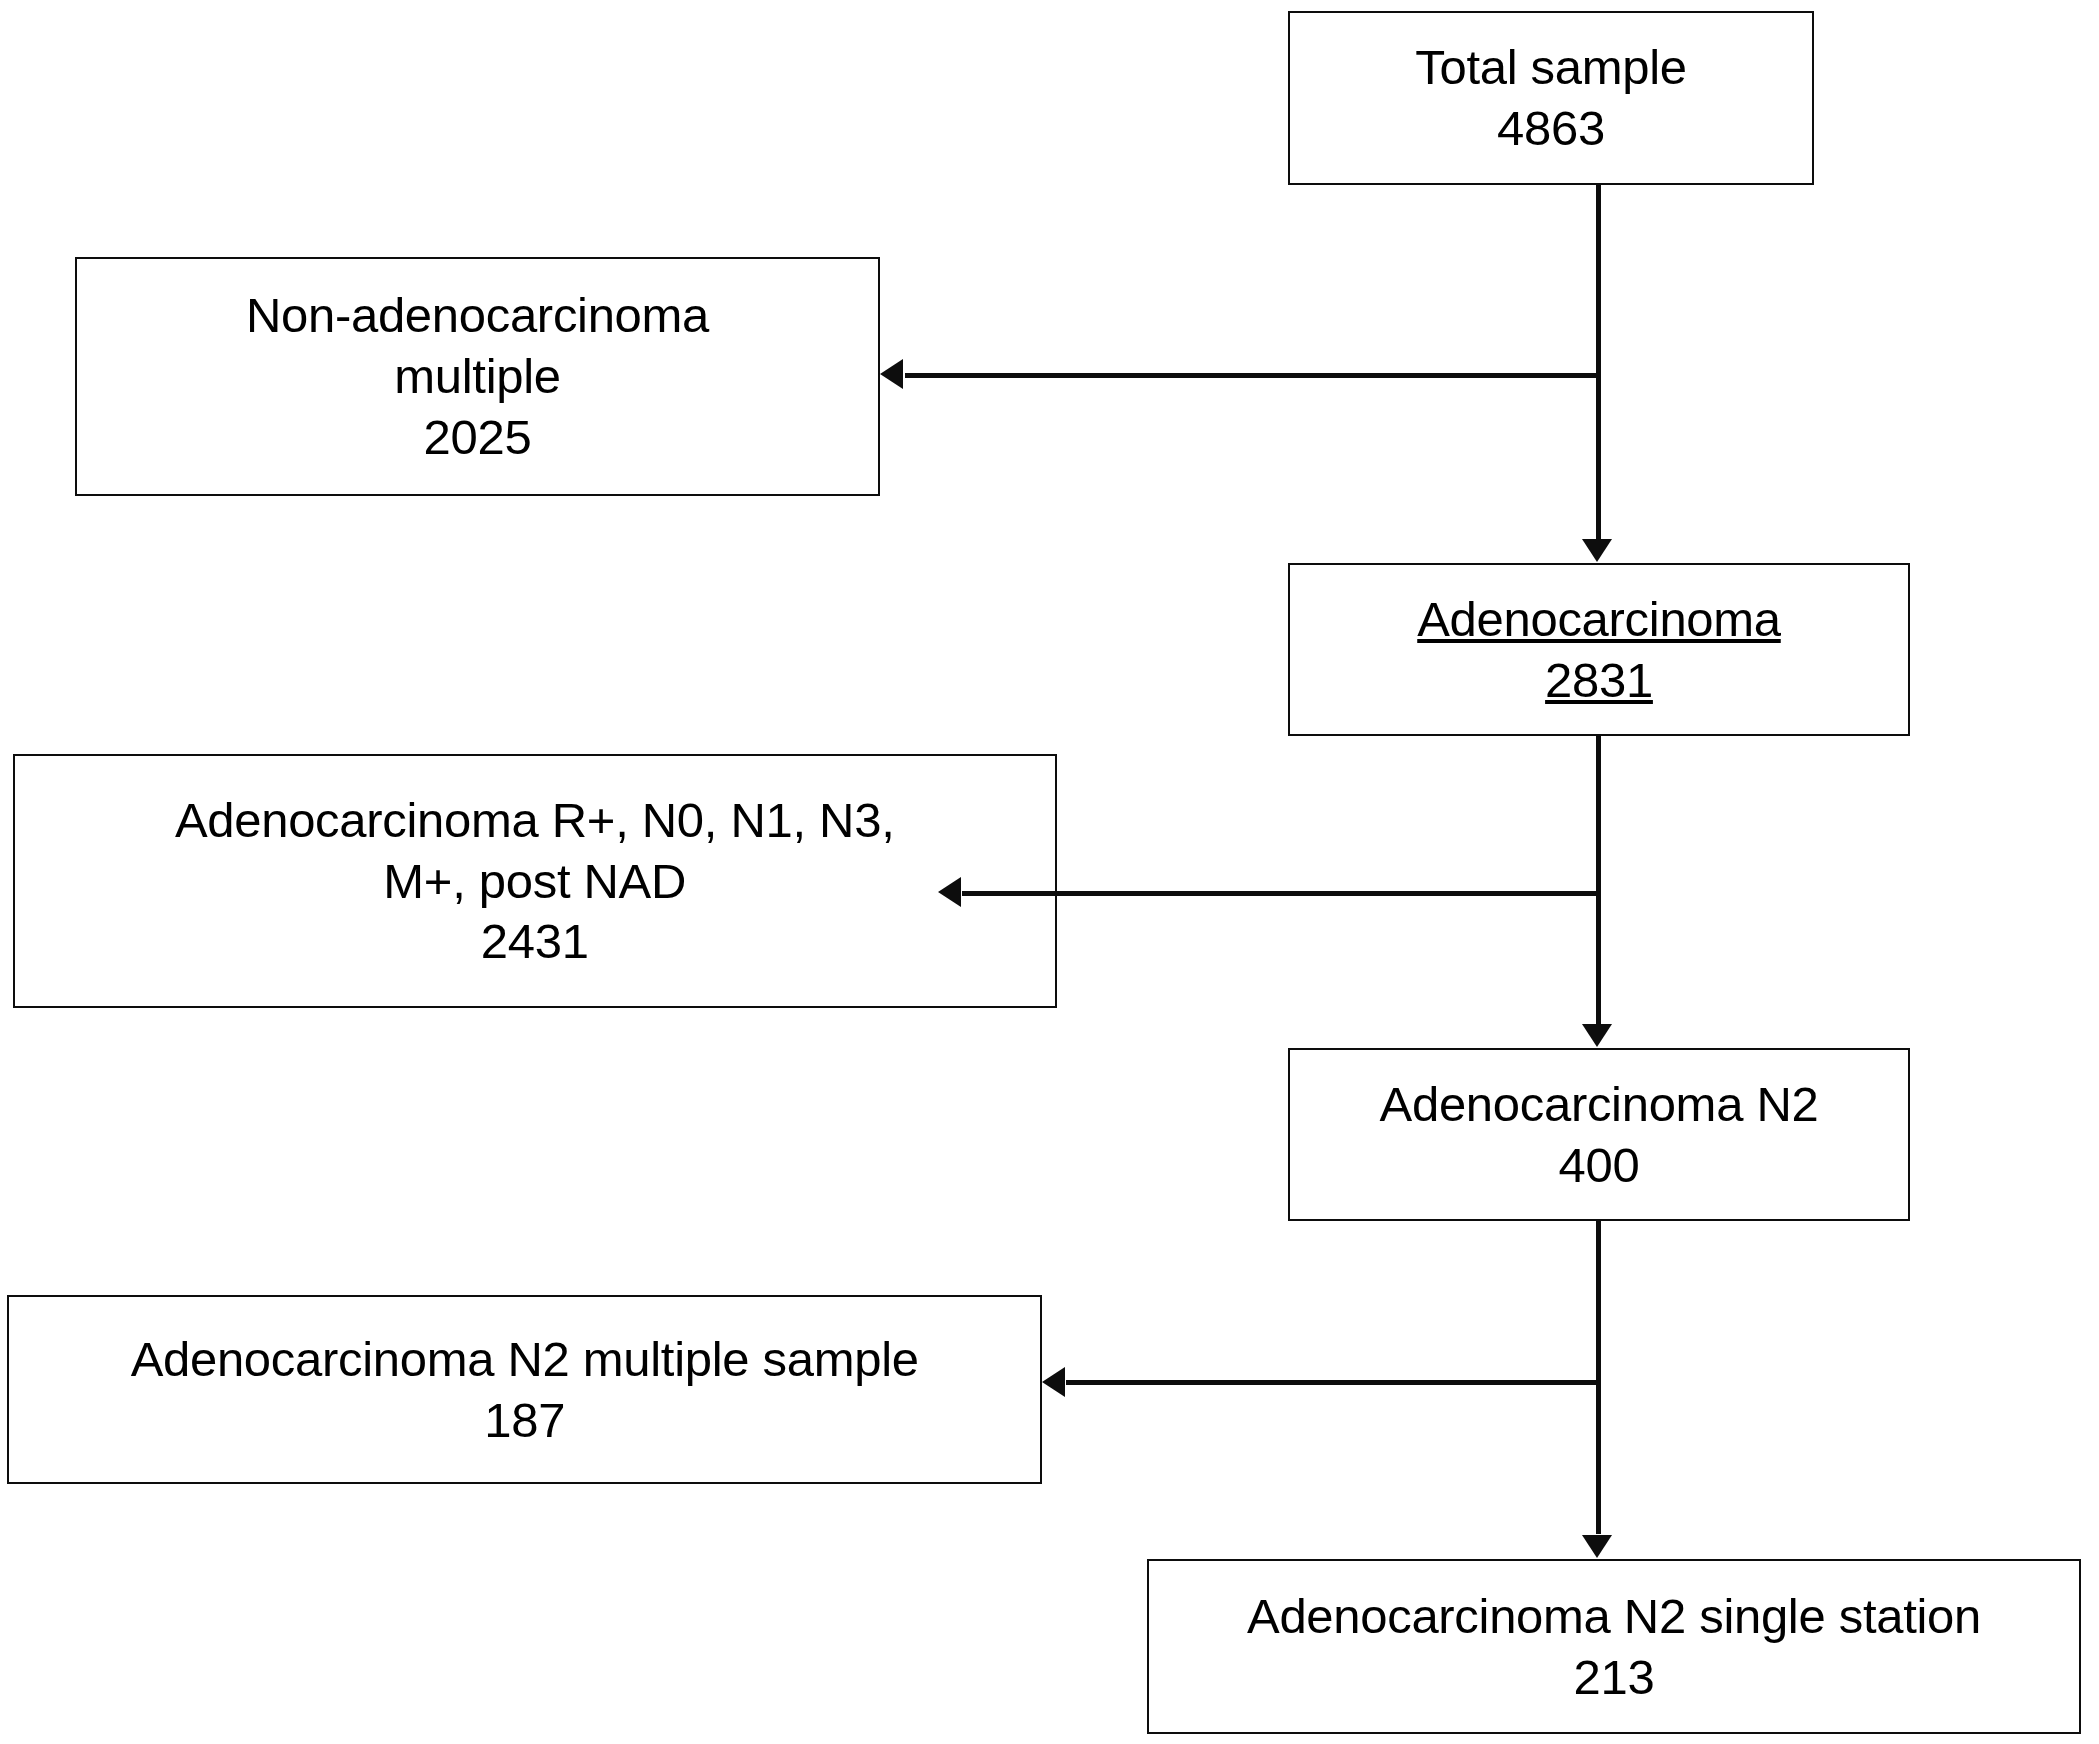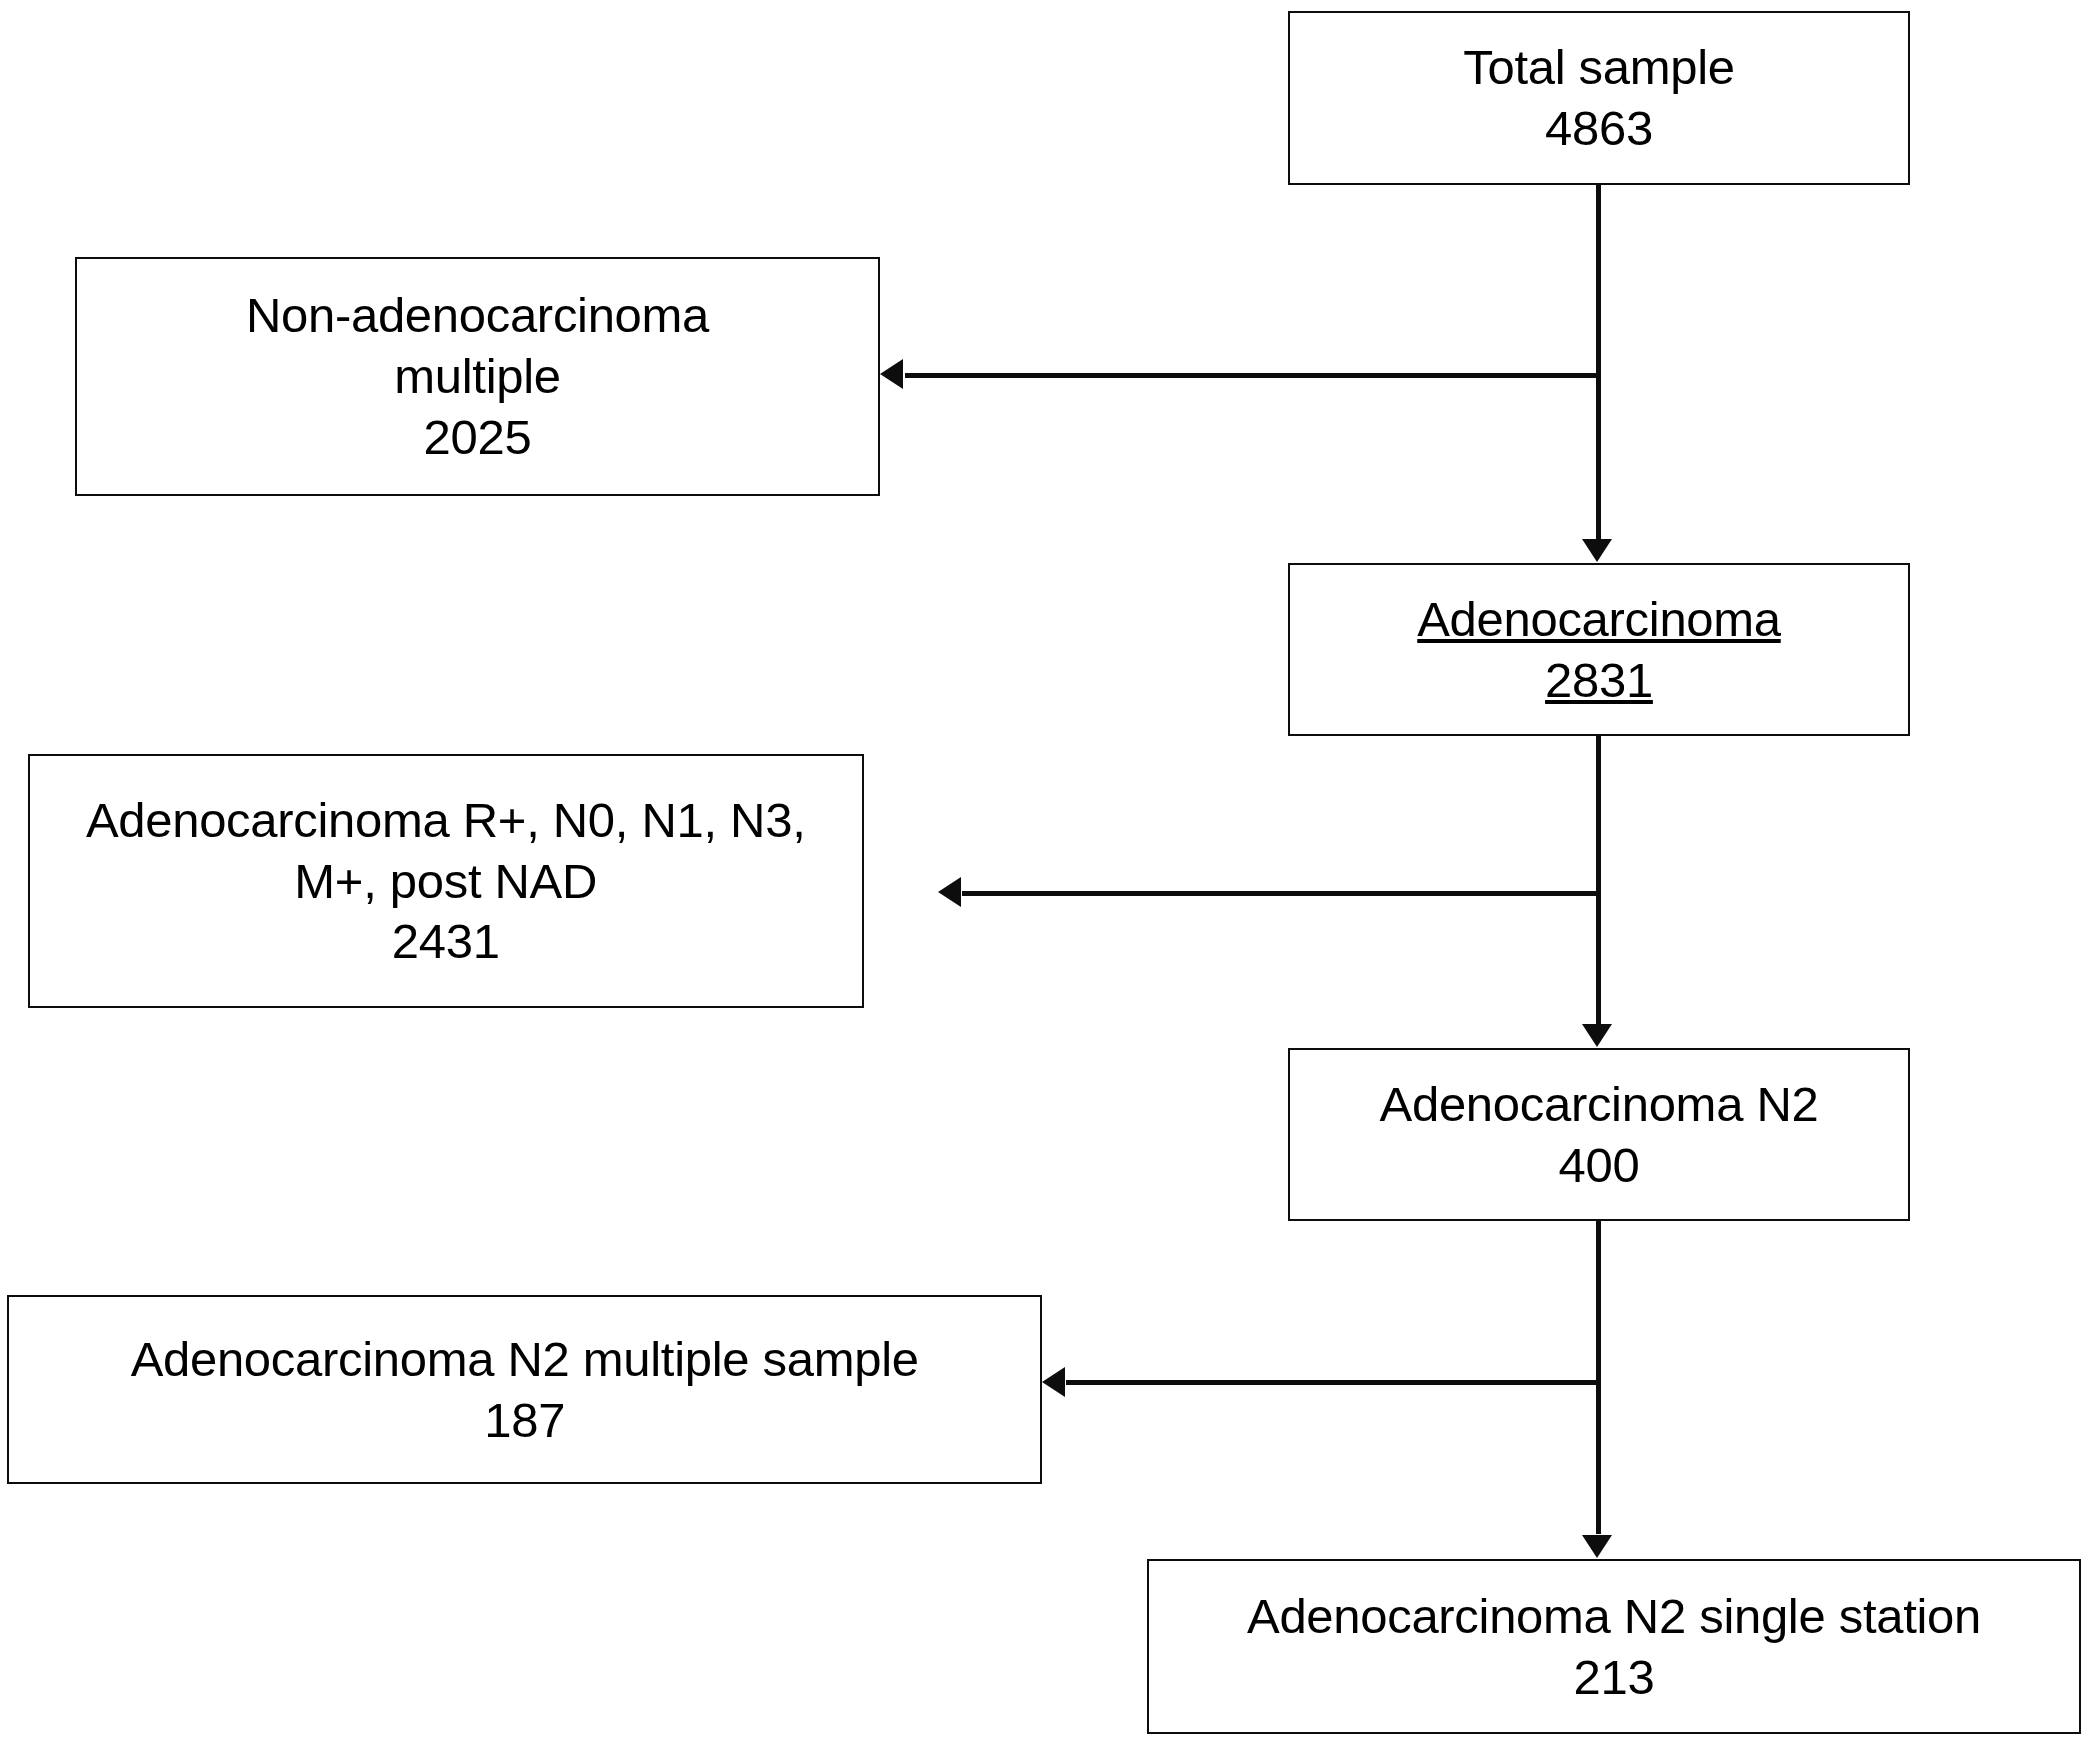--- a/index.html
+++ b/index.html
@@ -29,24 +29,24 @@
     font-size: 49px;
     line-height: 1.24;
     letter-spacing: -0.3px;
     padding: 3.6px 9px;
   }
   .flow-box .line {
     display: block;
     white-space: nowrap;
   }
   
-  #box-total-sample      { left: 1288px; top: 11px;   width: 622px;  height: 174px; }
+  #box-total-sample      { left: 1288px; top: 11px;   width: 526px;  height: 174px; }
   #box-non-adeno         { left: 75px;   top: 257px;  width: 805px;  height: 239px; }
   #box-adeno             { left: 1288px; top: 563px;  width: 622px;  height: 173px; text-decoration: underline; }
-  #box-adeno-excluded    { left: 12.7px;   top: 754px;  width: 836px; height: 254px; margin-left: 15px; }
+  #box-adeno-excluded    { left: 12.7px;   top: 754px;  width: 1044px; height: 254px; }
   #box-adeno-n2          { left: 1288px; top: 1048px; width: 622px;  height: 173px; }
   #box-n2-multiple       { left: 7.2px;    top: 1295px; width: 1035px; height: 189px; }
   #box-n2-single         { left: 1147px; top: 1559px; width: 934px; height: 175px; }
 
   
   .vline {
     position: absolute;
     width: 4.5px;
     background: #0d0d0d;
   }

